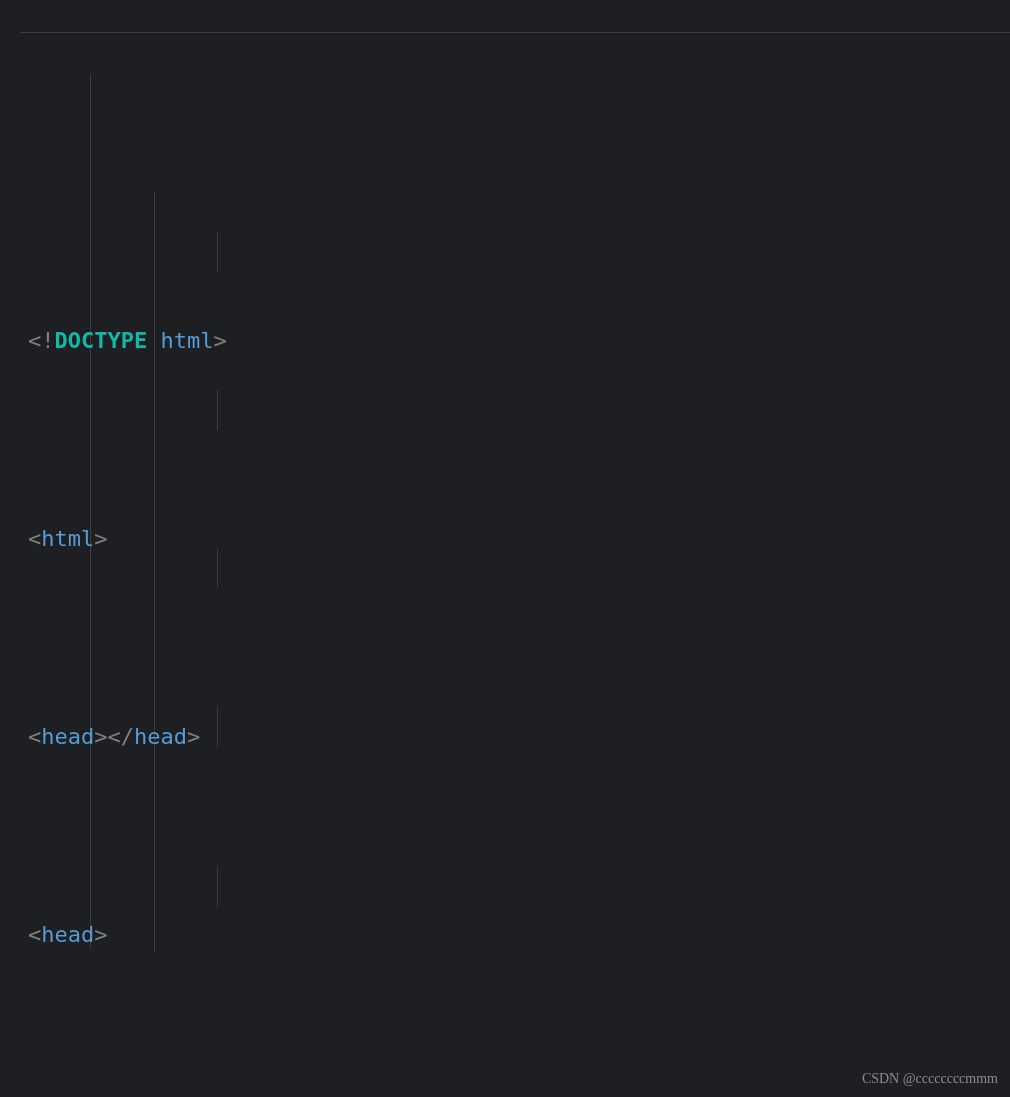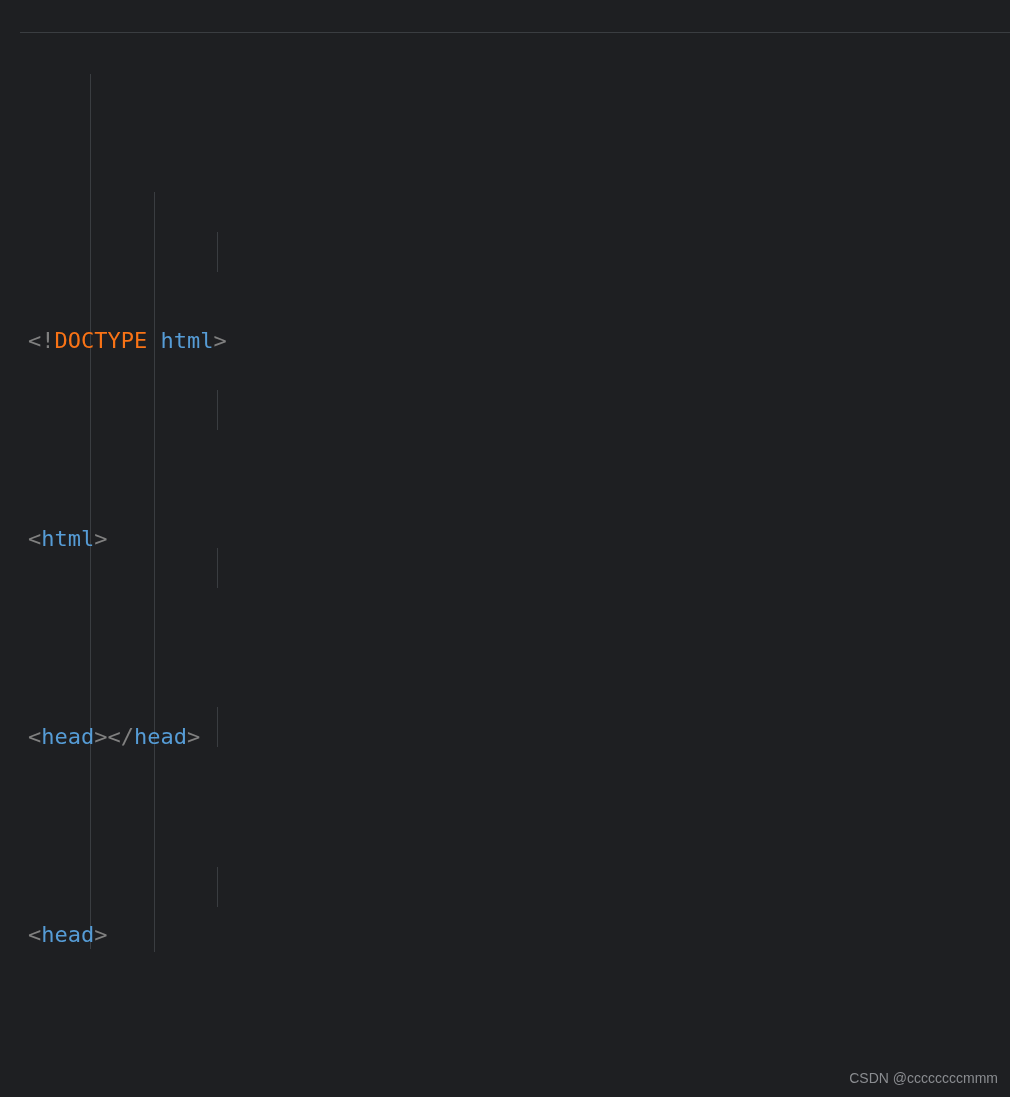--- a/index.html
+++ b/index.html
@@ -39,30 +39,30 @@
     left: 0;
     height: 100%;
     pointer-events: none;
   }
   .guide {
     position: absolute;
     width: 1px;
     background: #3a3d41;
   }
   .br  { color: #808080; }     
-  .dt  { color: #f97316; }     
+  .dt  { color: #14b8a6; font-weight: bold; }     
   .kw  { color: #569cd6; }     
   .tag { color: #569cd6; }
   .watermark {
     position: absolute;
     bottom: 6px;
     right: 12px;
     font-size: 14px;
     color: #8a8c90;
-    font-family: Liberation Sans, sans-serif;
+    font-family: Liberation Serif, serif;
   }
 </style>
 </head>
 <body>
 
 <div class="code-area">
   <div class="toprule"></div>
 
   
   <div class="indent-guides">

